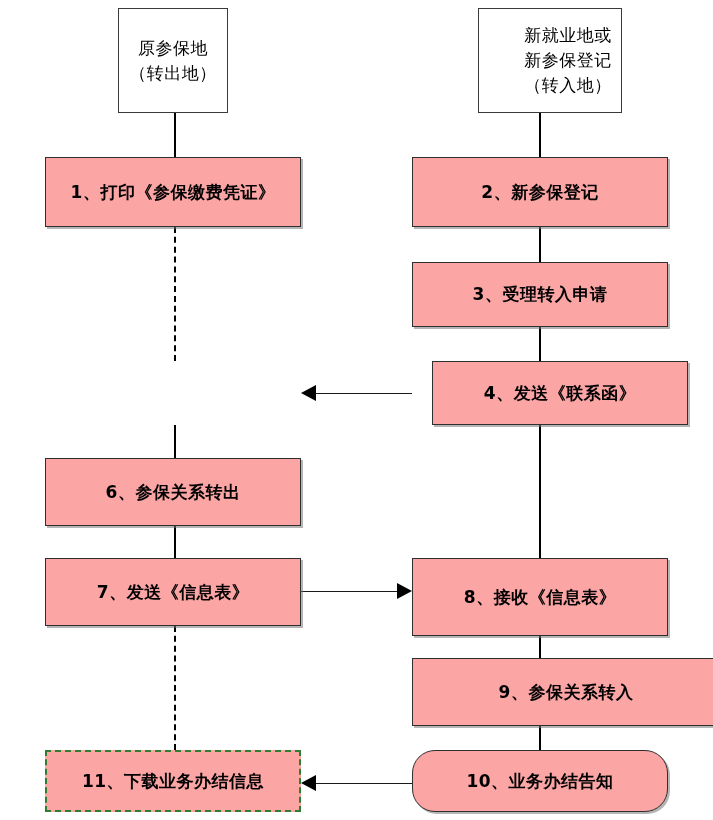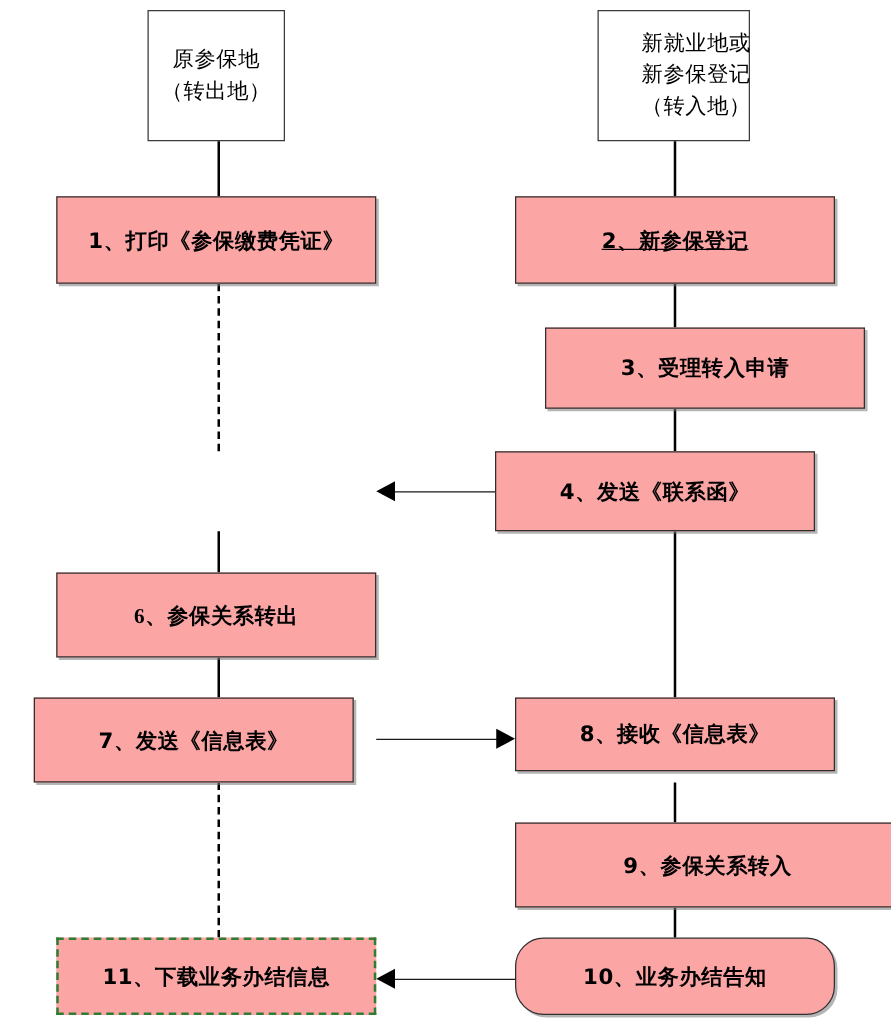--- a/index.html
+++ b/index.html
@@ -92,21 +92,21 @@
 </head>
 <body>
 
 <div id="canvas">
 
   <div class="header-box" style="left:118px; top:8px; width:110px; height:105px;">
     <span class="hline">原参保地</span>
     <span class="hline">（转出地）</span>
   </div>
 
-  <div class="header-box" style="left:478px; top:8px; width:122px; height:105px;padding-left:36px;">
+  <div class="header-box" style="left:478px; top:8px; width:144px; height:105px;padding-left:36px;">
     <span class="hline">新就业地或</span>
     <span class="hline">新参保登记</span>
     <span class="hline">（转入地）</span>
   </div>
 
   <div class="vline" style="left:174px; top:113px; height:44px;"></div>
 
   <div class="vline dash" style="left:174px; top:227px; height:134px;"></div>
 
   <div class="vline" style="left:174px; top:425px; height:33px;"></div>
@@ -133,42 +133,42 @@
   <div class="hline-conn" style="left:301px; top:591px; width:97px;"></div>
   <div class="arrow-head arrow-right" style="left:397px; top:583px;"></div>
 
   <div class="hline-conn" style="left:312px; top:783px; width:100px;"></div>
   <div class="arrow-head arrow-left" style="left:301px; top:775px;"></div>
 
   <div class="proc-box" style="left:45px; top:157px; width:256px; height:70px;">
     <span>1、打印《参保缴费凭证》</span>
   </div>
 
-  <div class="proc-box" style="left:412px; top:157px; width:256px; height:70px;text-decoration:underline;">
+  <div class="proc-box" style="left:412px; top:157px; width:256px; height:70px;">
     <span>2、新参保登记</span>
   </div>
 
-  <div class="proc-box" style="left:436px; top:262px; width:256px; height:65px;">
+  <div class="proc-box" style="left:412px; top:262px; width:256px; height:65px;">
     <span>3、受理转入申请</span>
   </div>
 
-  <div class="proc-box" style="left:396px; top:361px; width:256px; height:64px;">
+  <div class="proc-box" style="left:432px; top:361px; width:256px; height:64px;">
     <span>4、发送《联系函》</span>
   </div>
 
 
-  <div class="proc-box" style="left:45px; top:458px; width:256px; height:68px;font-family:Liberation Serif, serif;">
+  <div class="proc-box" style="left:45px; top:458px; width:256px; height:68px;">
     <span>6、参保关系转出</span>
   </div>
 
-  <div class="proc-box" style="left:27px; top:558px; width:256px; height:68px;">
+  <div class="proc-box" style="left:45px; top:558px; width:256px; height:68px;">
     <span>7、发送《信息表》</span>
   </div>
 
-  <div class="proc-box" style="left:412px; top:558px; width:256px; height:59px;">
+  <div class="proc-box" style="left:412px; top:558px; width:256px; height:78px;">
     <span>8、接收《信息表》</span>
   </div>
 
   <div class="proc-box" style="left:412px; top:658px; width:308px; height:68px;">
     <span>9、参保关系转入</span>
   </div>
 
   <div class="proc-box" style="left:412px; top:750px; width:256px; height:62px;border-radius:23px;">
     <span>10、业务办结告知</span>
   </div>

